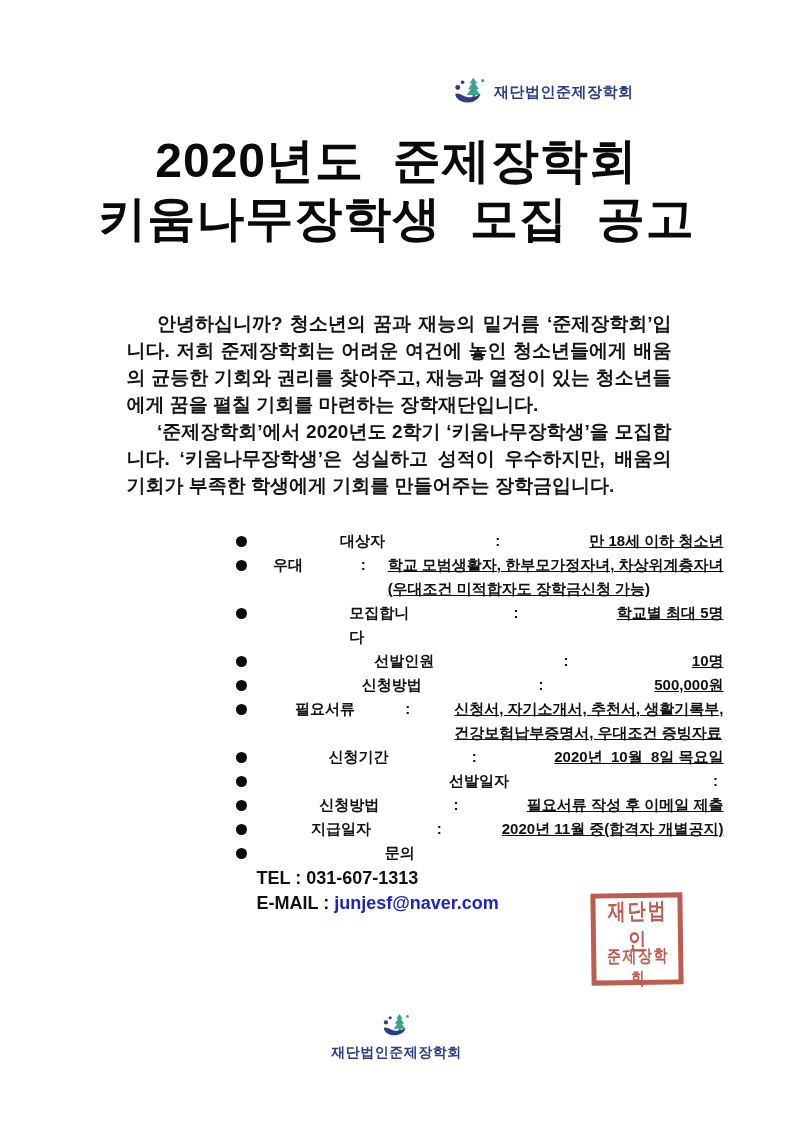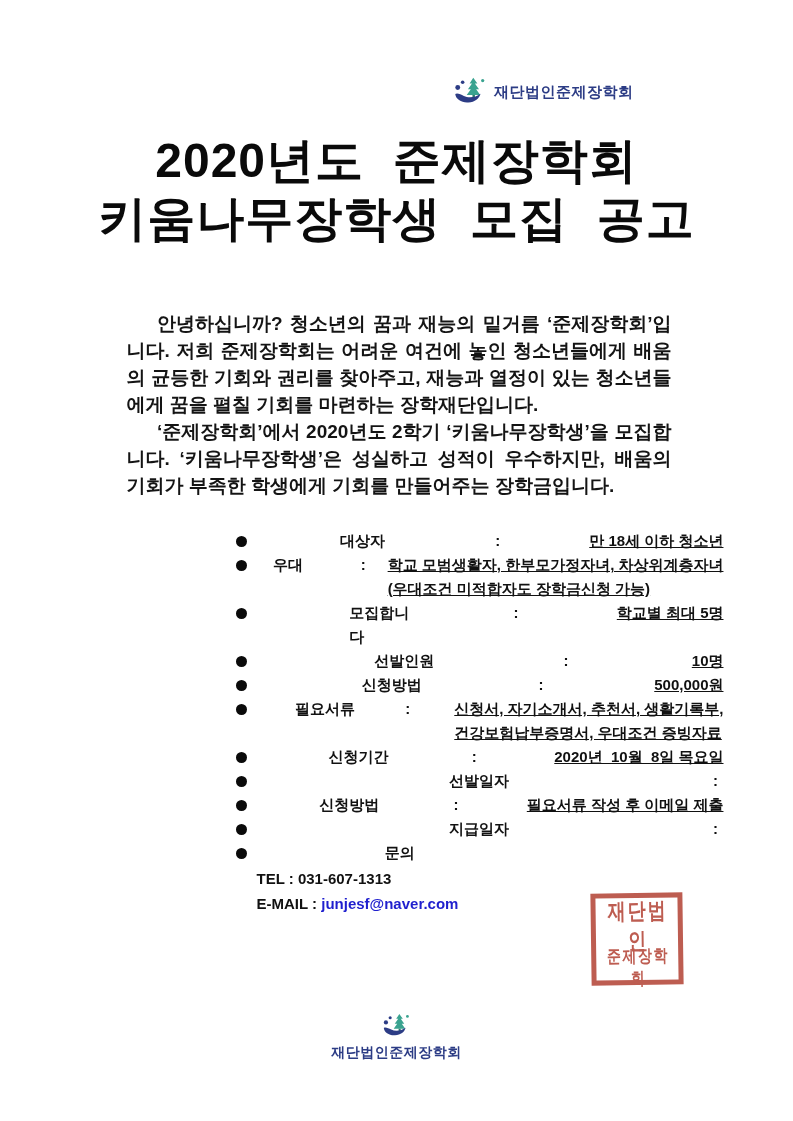--- a/index.html
+++ b/index.html
@@ -42,21 +42,21 @@
     width:11px; height:11px; border-radius:50%; background:#0a0a0a;
     margin:6.5px 10px 0 0; flex:0 0 auto;
   }
   .b-label {
     flex:0 0 66px; text-align:justify; text-align-last:justify; white-space:normal;
   }
   .b-sep { flex:0 0 16px; text-align:center; white-space:pre; }
   .b-value { white-space:pre-wrap;text-decoration:underline; }
 
   
-  .contact { margin:1px 0 0 187px; font-size:15px; font-weight:600; line-height:25px; }
+  .contact { margin:1px 0 0 187px; font-size:18px; font-weight:600; line-height:25px; }
   .contact .sep { white-space:pre; }
   .email-link { color:#1f1fce; cursor:pointer; }
 
   
   .stamp {
     position:absolute; left:521px; top:893px; width:92px; height:92px;
     border:5px solid #b5473a; color:#b5473a;
     display:flex; flex-direction:column; justify-content:space-evenly;
     padding:4px 5px; transform:rotate(-0.8deg); opacity:0.88;
     font-family:"Liberation Serif","DejaVu Serif",serif; font-weight:700;
@@ -164,20 +164,21 @@
       <span class="b-dot"></span>
       <span class="b-label">신청방법</span>
       <span class="b-sep">:</span>
       <span class="b-value">필요서류 작성 후 이메일 제출</span>
     </div>
 
     <div class="b-item">
       <span class="b-dot"></span>
       <span class="b-label">지급일자</span>
       <span class="b-sep">:</span>
+      <span class="b-value">2020년 11월 중(합격자 개별공지)</span>
     </div>
 
     <div class="b-item">
       <span class="b-dot"></span>
       <span class="b-label">문의</span>
       <span class="b-sep"></span>
       <span class="b-value"></span>
     </div>
 
   </div>

